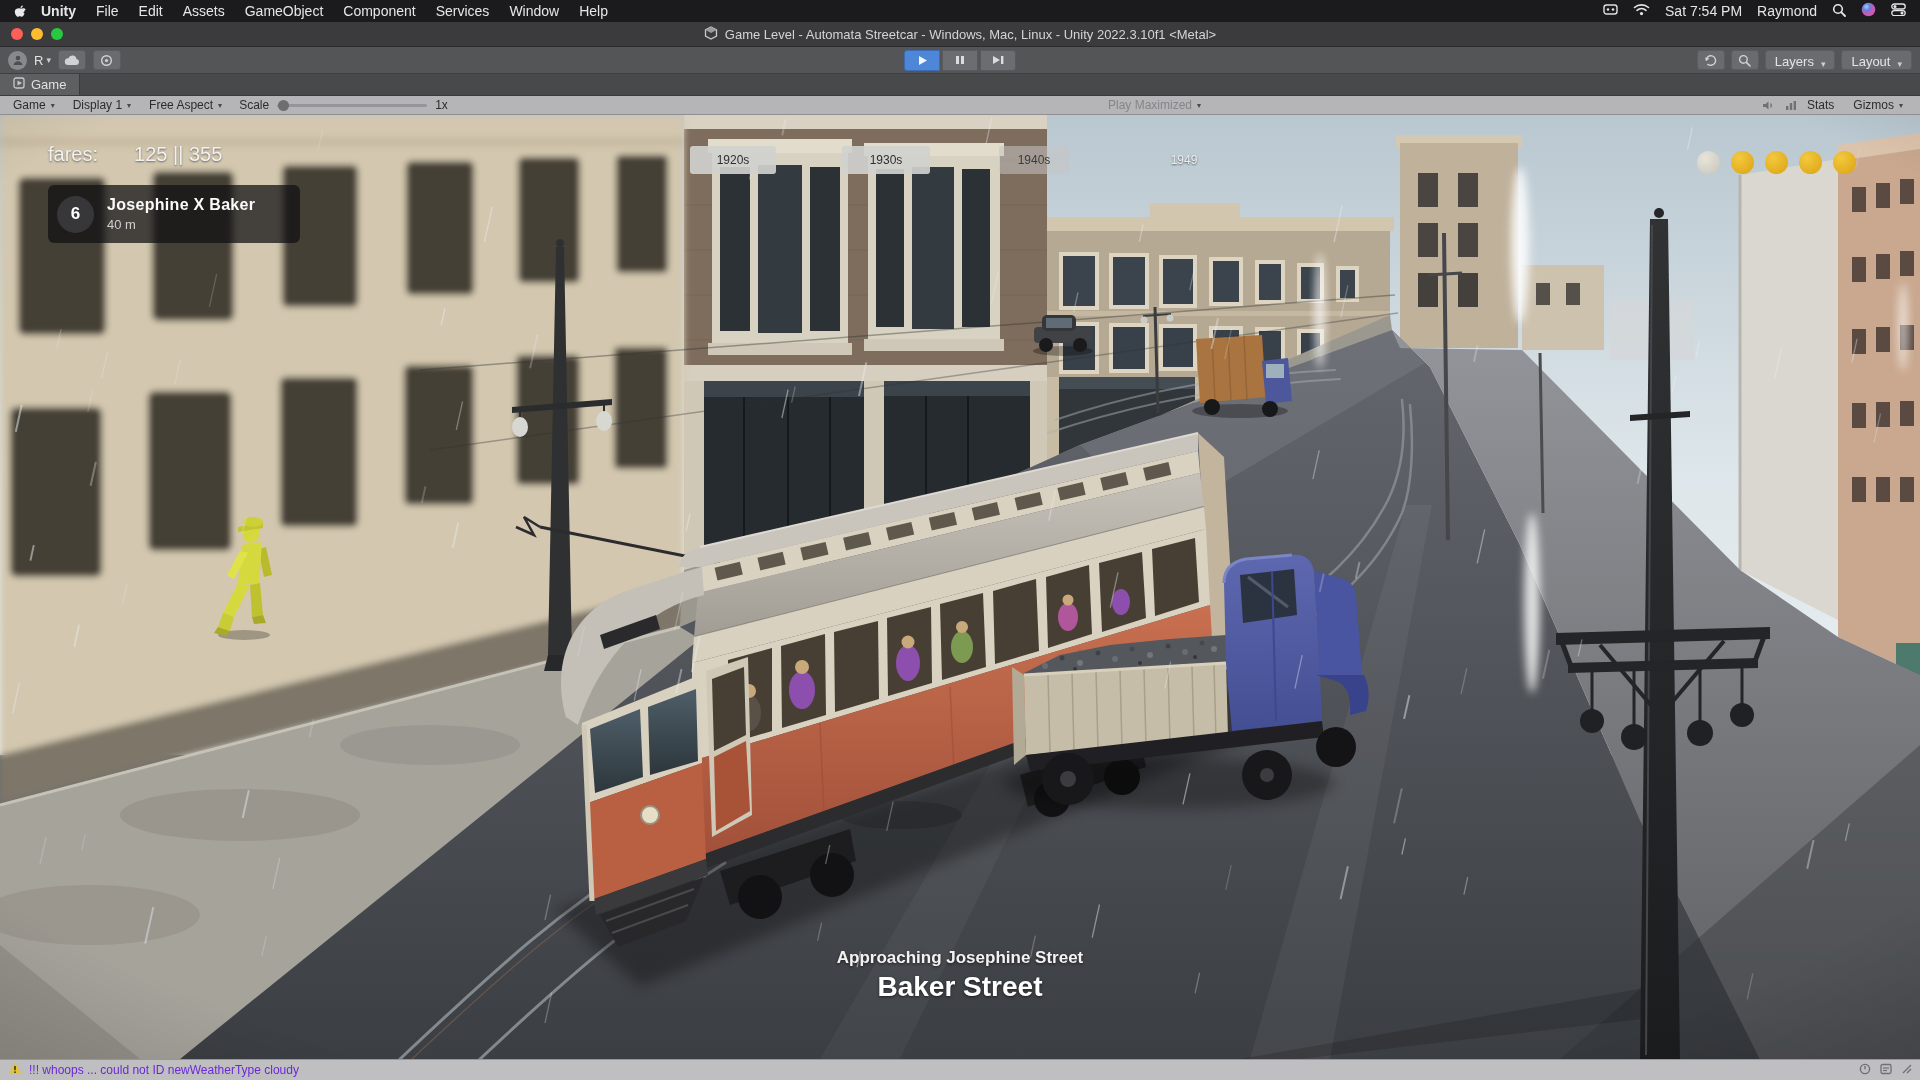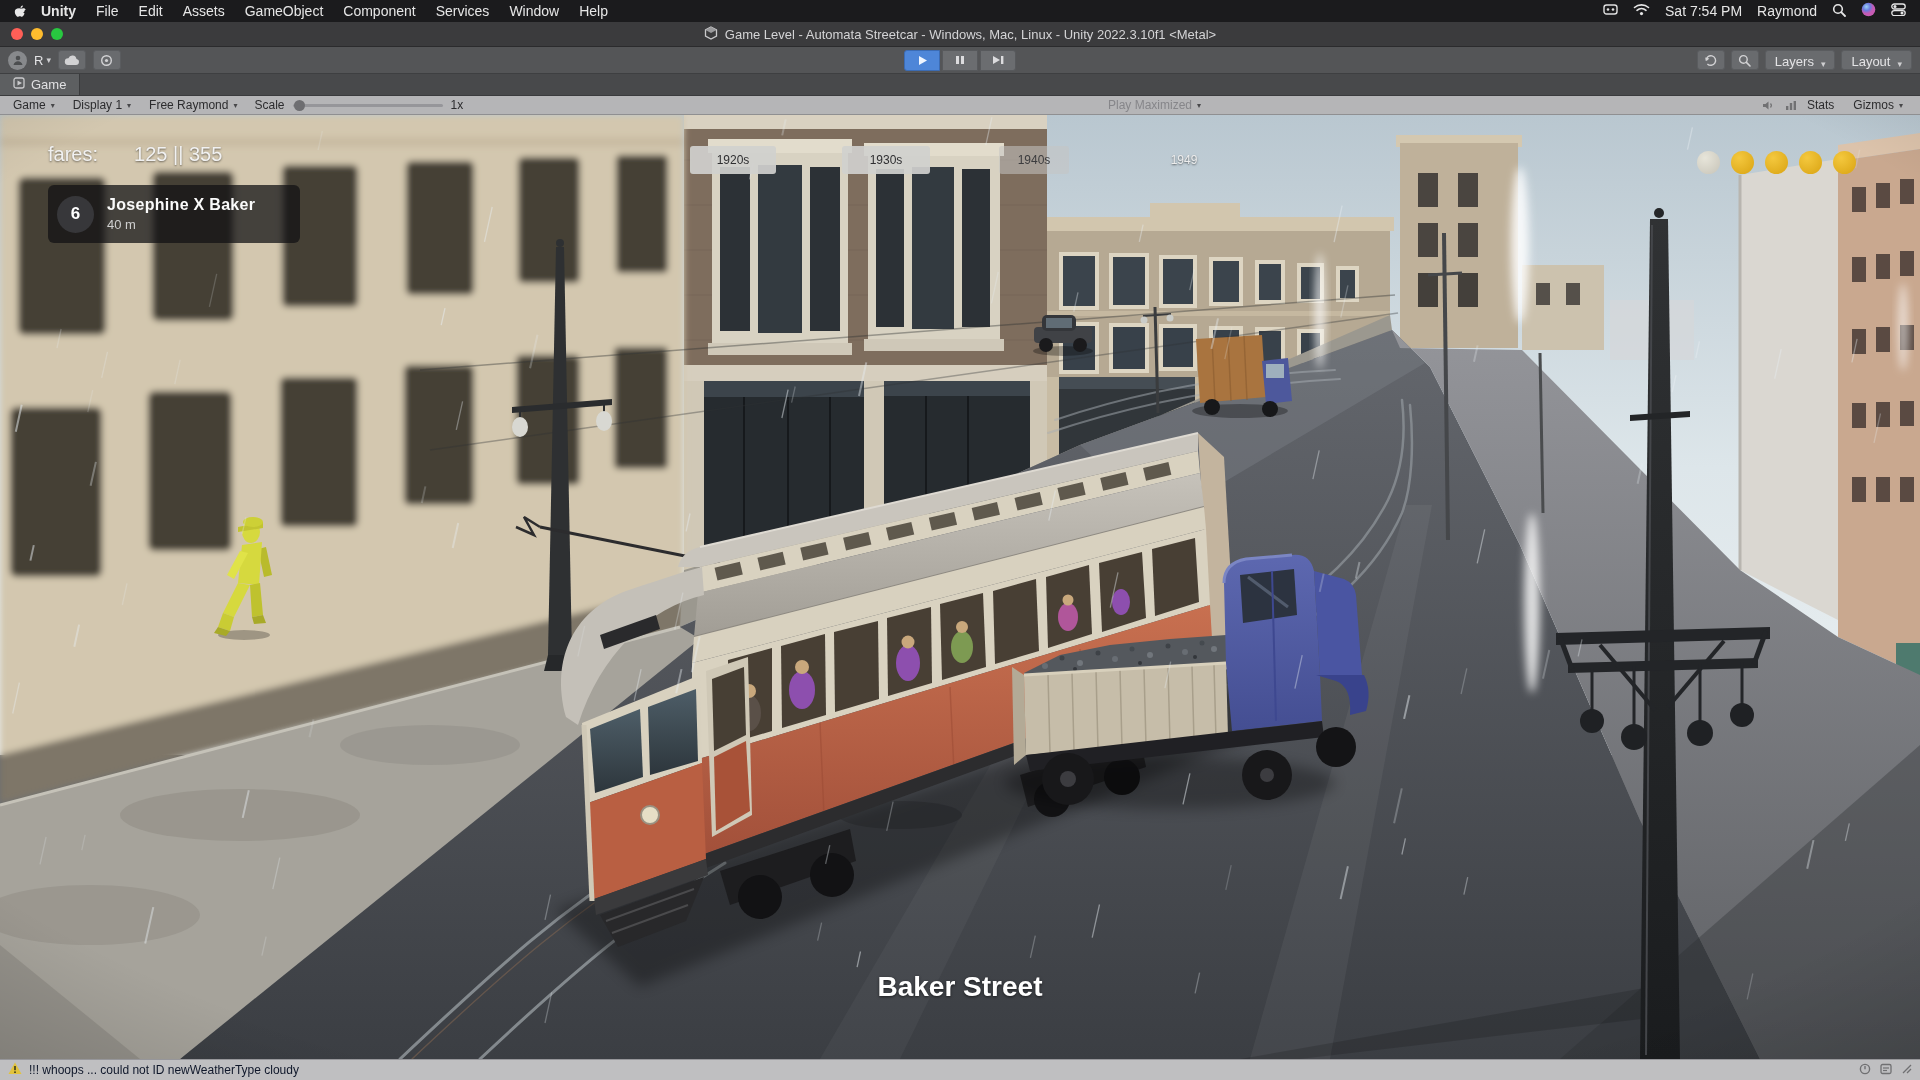--- a/index.html
+++ b/index.html
@@ -94,21 +94,21 @@
   .dot { width:23px; height:23px; border-radius:50%;
     background:radial-gradient(circle at 35% 30%, #f4c83e, #d9a312); }
   .dot.empty { background:radial-gradient(circle at 35% 30%, #e7e5da, #c7c4b8); }
   .approach { position:absolute; left:0; right:0; top:833px; text-align:center; color:#f2f2f2;
     font-size:17px; font-weight:700; text-shadow:0 1px 3px rgba(0,0,0,.6); }
   .street-name { position:absolute; left:0; right:0; top:856px; text-align:center; color:#ffffff;
     font-size:28px; font-weight:700; text-shadow:0 1px 3px rgba(0,0,0,.6); }
 
   
   .statusbar { height:21px; background:#bfbfc1; border-top:1px solid #96969a; display:flex;
-    align-items:center; gap:7px; padding:0 8px; font-size:12px; color:#0f172a; flex:none; }
+    align-items:center; gap:7px; padding:0 8px; font-size:12px; color:#6d28d9; flex:none; }
   .sb-right { margin-left:auto; display:flex; gap:9px; opacity:.6; align-items:center; }
 </style>
 </head>
 <body>
 
 <div class="screen">
 
   <div class="menubar">
     <div class="mb-left">
       <span class="mb-apple">
@@ -272,21 +272,21 @@
   <div class="gvbar">
     <button class="gv-dd">
       <span>Game</span>
         <span class="gv-caret">▾</span>
     </button>
     <button class="gv-dd">
       <span>Display 1</span>
         <span class="gv-caret">▾</span>
     </button>
     <button class="gv-dd">
-      <span>Free Raymond</span>
+      <span>Free Aspect</span>
         <span class="gv-caret">▾</span>
     </button>
     <div class="scalebox">
       <span>Scale</span>
       <div class="slider-track">
         <div class="slider-knob"></div>
       </div>
       <span>1x</span>
     </div>
     <button class="gv-max">
@@ -874,20 +874,21 @@
       <button class="era-pill era-1">1930s</button>
       <button class="era-pill era-2">1940s</button>
       <button class="era-pill era-3">1949</button>
       <div class="dots">
         <span class="dot empty"></span>
         <span class="dot"></span>
         <span class="dot"></span>
         <span class="dot"></span>
         <span class="dot"></span>
       </div>
+      <div class="approach">Approaching Josephine Street</div>
       <div class="street-name">Baker Street</div>
     </div>
   </div>
 
   <div class="statusbar">
     <span>
       <svg width="14" height="13" viewBox="0 0 14 13">
           <polygon points="7,0.5 13.5,12 0.5,12" fill="#e2c33c"></polygon>
           <rect x="6.2" y="4" width="1.6" height="4.2" fill="#3a3a1c"></rect>
           <rect x="6.2" y="9.4" width="1.6" height="1.6" fill="#3a3a1c"></rect>

